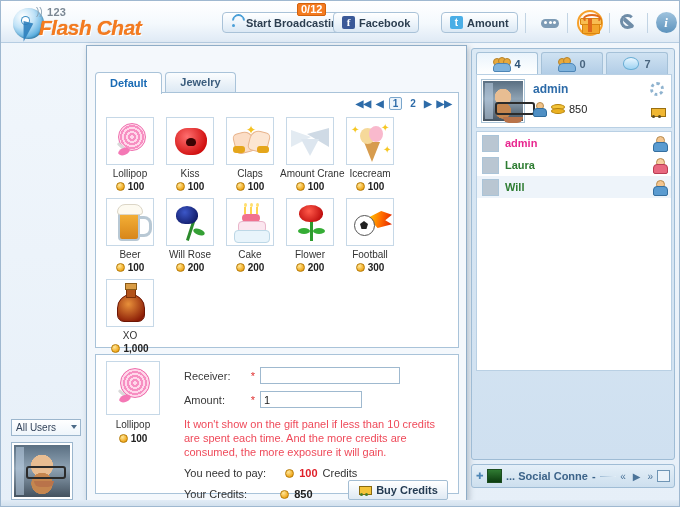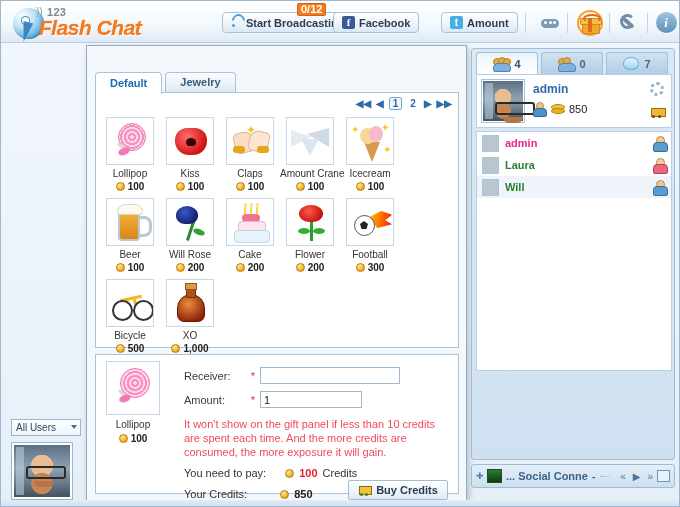--- a/index.html
+++ b/index.html
@@ -605,36 +605,20 @@
                 <div class="ball"></div>
               </div>
           </div>
           <div class="gname">Football</div>
           <div class="gprice">
             <span class="coin"></span>
             <span>300</span>
           </div>
         </div>
 
-        <div class="gift">
-          <div class="thumb">
-            <div class="art bike">
-              <div class="fr"></div>
-                <div class="fr2"></div>
-                <div class="fr3"></div>
-              <div class="w" style="left:5px"></div>
-                <div class="w" style="left:26px"></div>
-            </div>
-          </div>
-          <div class="gname">Bicycle</div>
-          <div class="gprice">
-            <span class="coin"></span>
-            <span>500</span>
-          </div>
-        </div>
 
         <div class="gift">
           <div class="thumb">
             <div class="art xo">
                 <div class="bot"></div>
                 <div class="nk"></div>
                 <div class="cap"></div>
               </div>
           </div>
           <div class="gname">XO</div>

